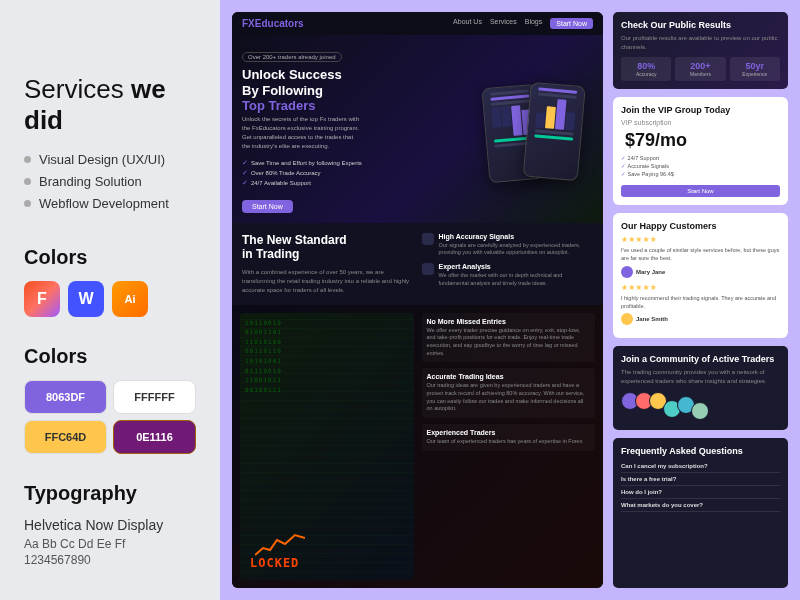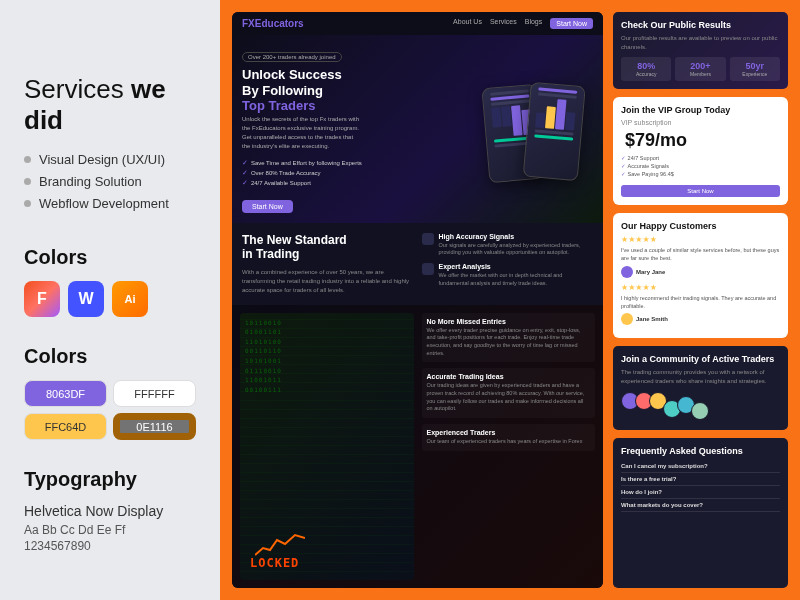--- a/index.html
+++ b/index.html
@@ -82,27 +82,27 @@
     .tool-webflow { background: #4353ff; }
     .tool-ai { background: linear-gradient(135deg, #ff9a00 0%, #ff6b00 100%); }
 
     .colors-section { margin-bottom: 28px; }
     .color-grid {
       display: grid;
       grid-template-columns: 1fr 1fr;
       gap: 6px;
     }
     .color-swatch {
-      height: 27px;
+      height: 34px;
       border-radius: 8px;
       display: flex;
       align-items: center;
       justify-content: center;
       font-size: 11px;
-      font-weight: 400;
+      font-weight: 700;
     }
 
     .typography-section {}
     .font-name {
       font-size: 14px;
       color: #333;
       margin-bottom: 4px;
     }
     .font-sample {
       font-size: 12px;
@@ -110,21 +110,21 @@
       margin-bottom: 2px;
     }
     .font-numbers {
       font-size: 12px;
       color: #555;
     }
 
     
     .right-panel {
       flex: 1;
-      background: #f97316;
+      background: #c4b5fd;
       padding: 12px;
       display: flex;
       gap: 10px;
       overflow: hidden;
     }
 
     
     .site-preview {
       flex: 1.6;
       background: #1a1a2e;
@@ -616,21 +616,21 @@
     <div class="color-grid">
       <div class="color-swatch" style="background:#8063DF; color:#fff; border:1px solid #ddd;">
         <span>8063DF</span>
       </div>
       <div class="color-swatch" style="background:#FFFFFF; color:#333; border:1px solid #ddd;">
         <span>FFFFFF</span>
       </div>
       <div class="color-swatch" style="background:#FFC64D; color:#333; border:1px solid #ddd;">
         <span>FFC64D</span>
       </div>
-      <div class="color-swatch" style="background:#737373; color:#fff; border:7px solid #a16207;">
+      <div class="color-swatch" style="background:#701a75; color:#fff; border:1px solid #a16207;">
         <span>0E1116</span>
       </div>
     </div>
   </div>
 
   <div class="typography-section">
     <div class="section-title">Typography</div>
     <div class="font-name">Helvetica Now Display</div>
     <div class="font-sample">Aa Bb Cc Dd Ee Ff</div>
     <div class="font-numbers">1234567890</div>

